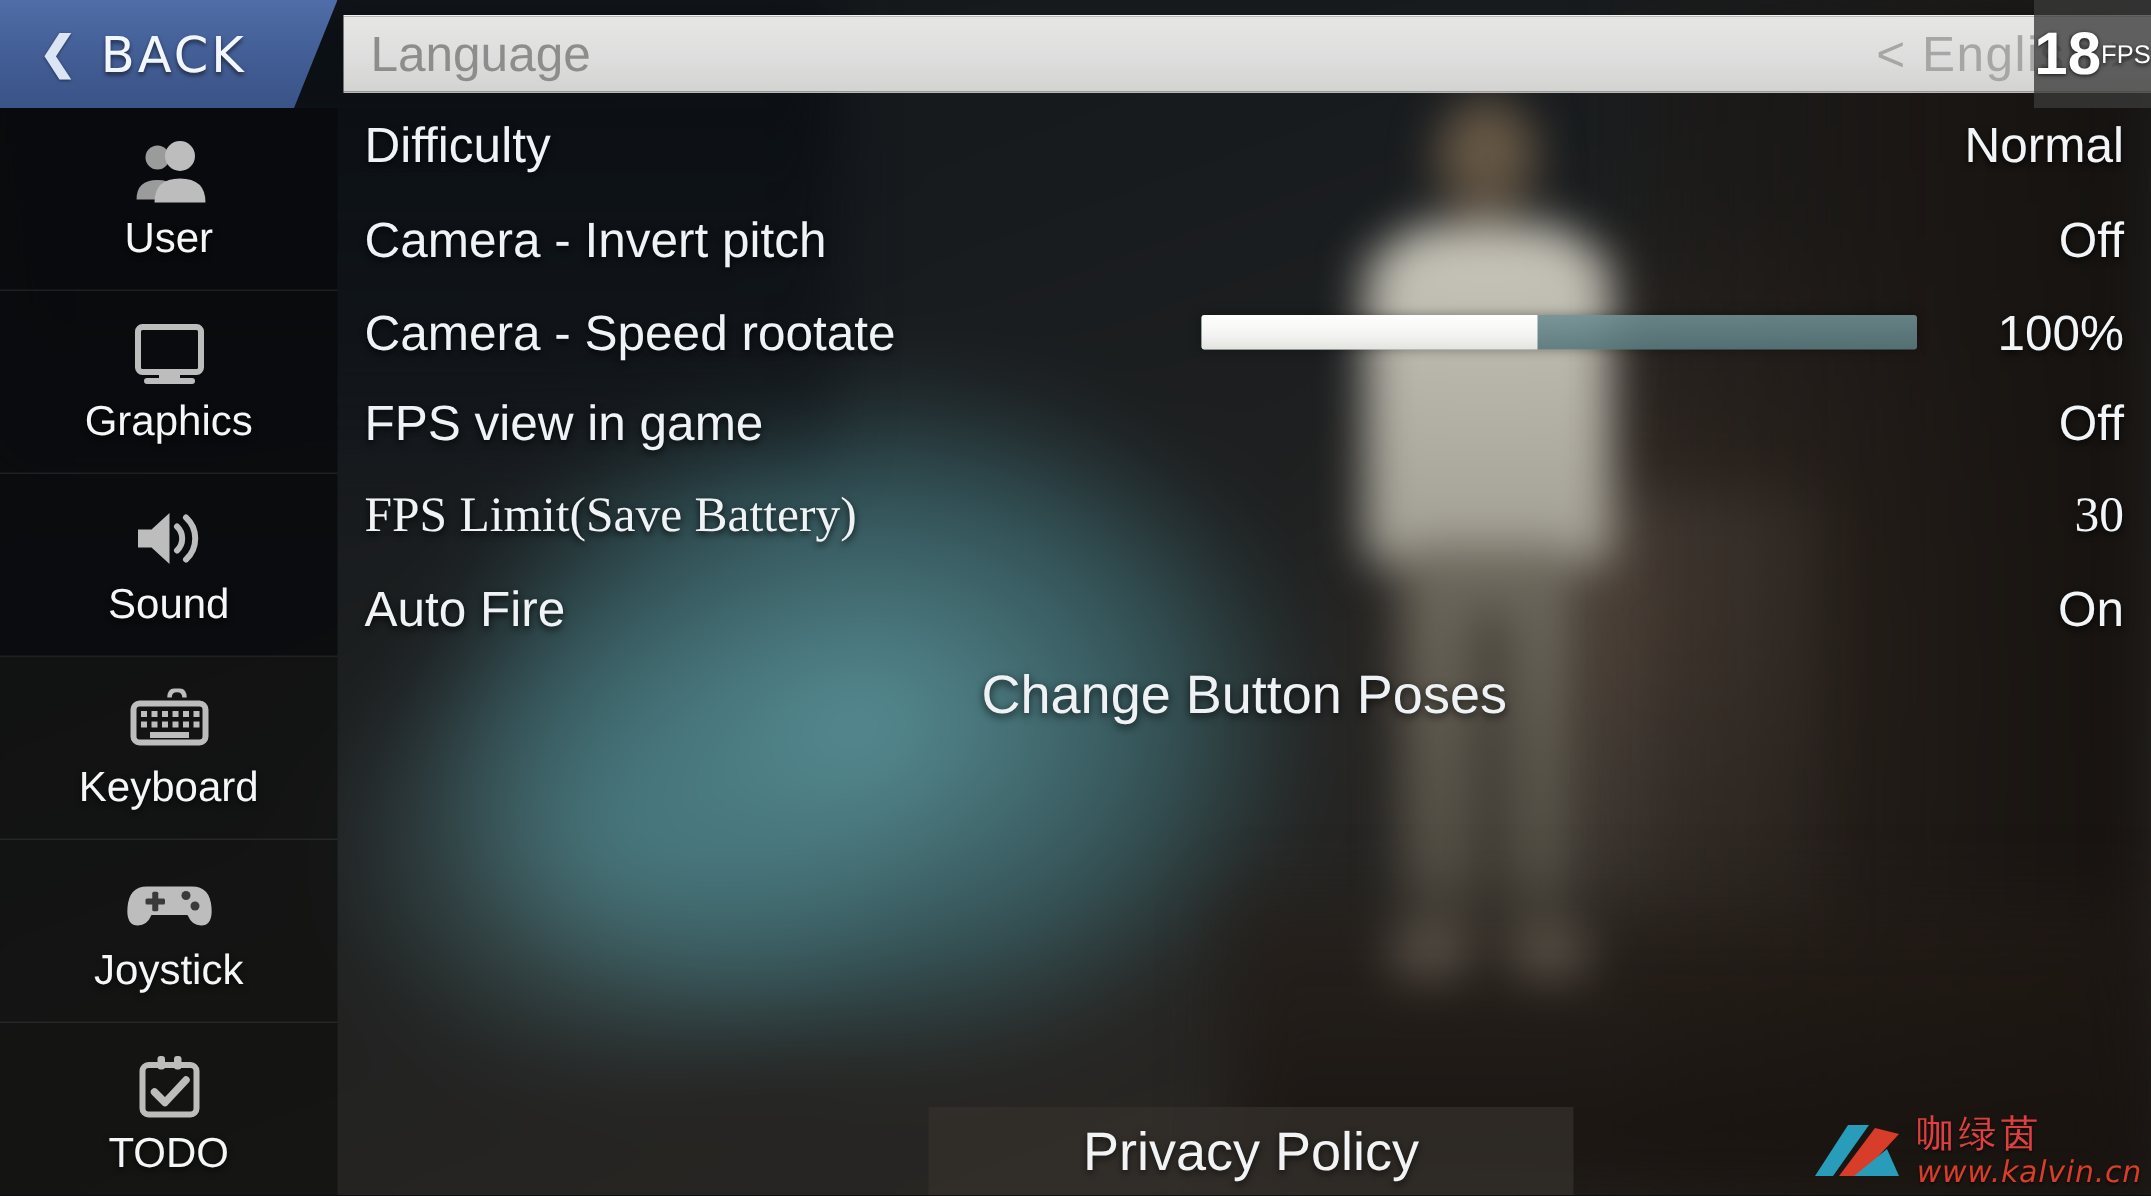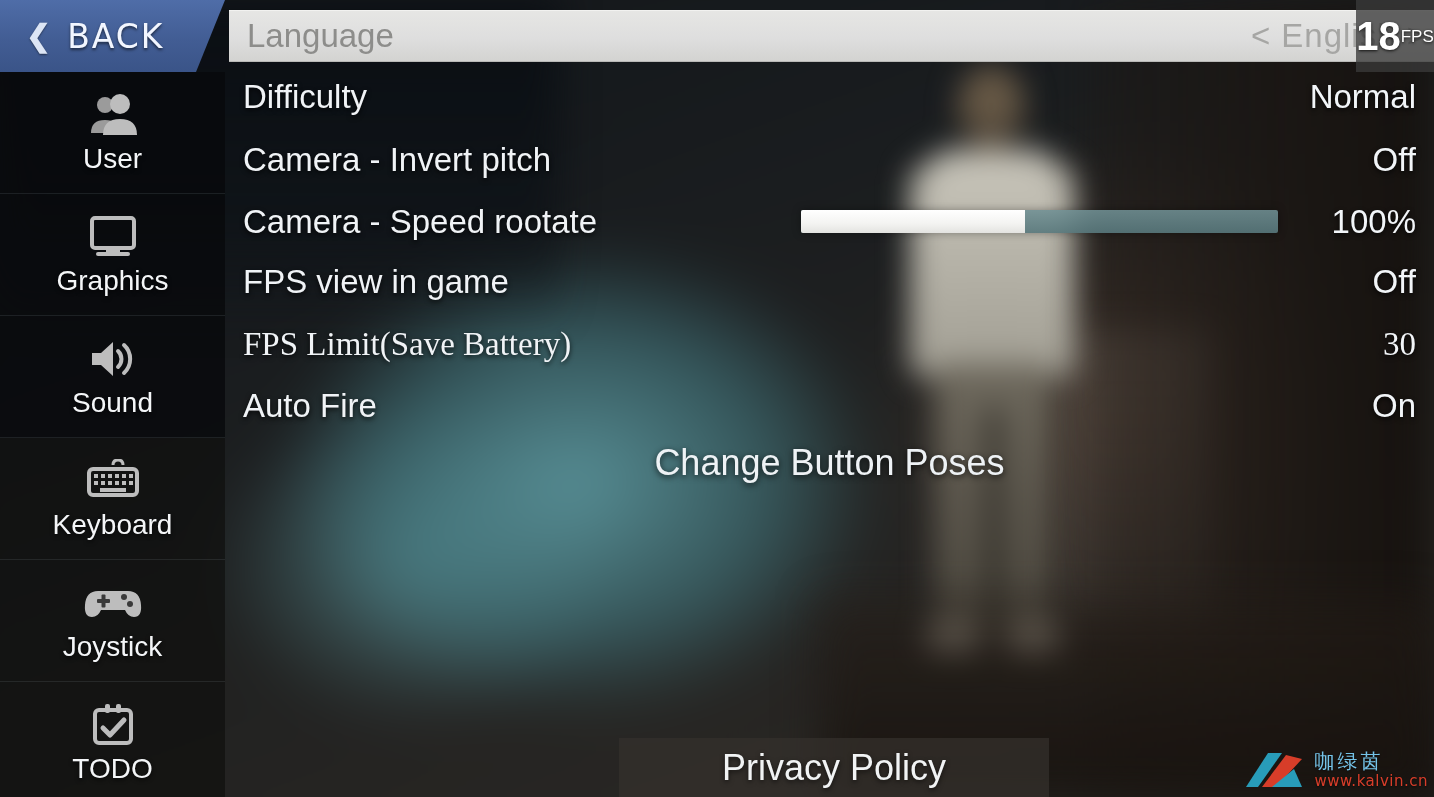--- a/index.html
+++ b/index.html
@@ -240,28 +240,29 @@
   
   .watermark{
     position:absolute; right:6px; bottom:6px;
     display:flex; align-items:center;
     z-index:9;
     opacity:0.92;
   }
   .wm-logo{ width:66px; height:42px; margin-right:6px; }
   .wm-text{ display:flex; flex-direction:column; line-height:1; }
   .wm-cn{
-    color:#7dd3fc; font-size:20px; letter-spacing:3px;
+    color:#ef4444; font-size:25px; letter-spacing:3px;
     font-family:"DejaVu Sans", sans-serif;
     text-shadow:0 1px 2px rgba(0,0,0,0.6);
   }
   .wm-url{
-    color:#e8412c; font-size:15px; letter-spacing:0.5px; margin-top:3px;
+    color:#e8412c; font-size:20px; letter-spacing:0.5px; margin-top:3px;
     font-family:"DejaVu Sans", sans-serif;
     text-shadow:0 1px 2px rgba(0,0,0,0.6);
+    font-style:italic;
   }
 </style>
 </head>
 <body>
 
 <div id="screen">
 
   <div class="bg-layer">
     <div class="bg-base"></div>
     <div class="bg-darkleft"></div>

